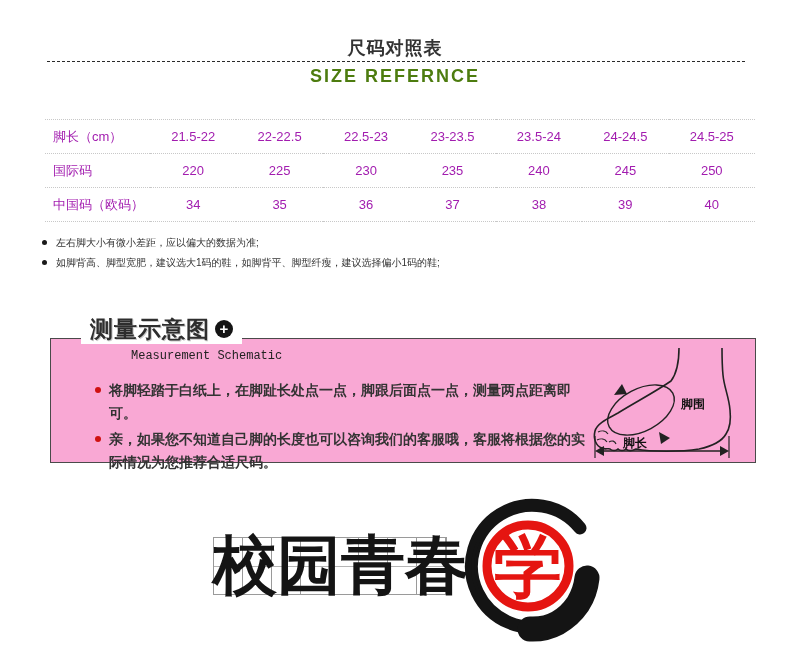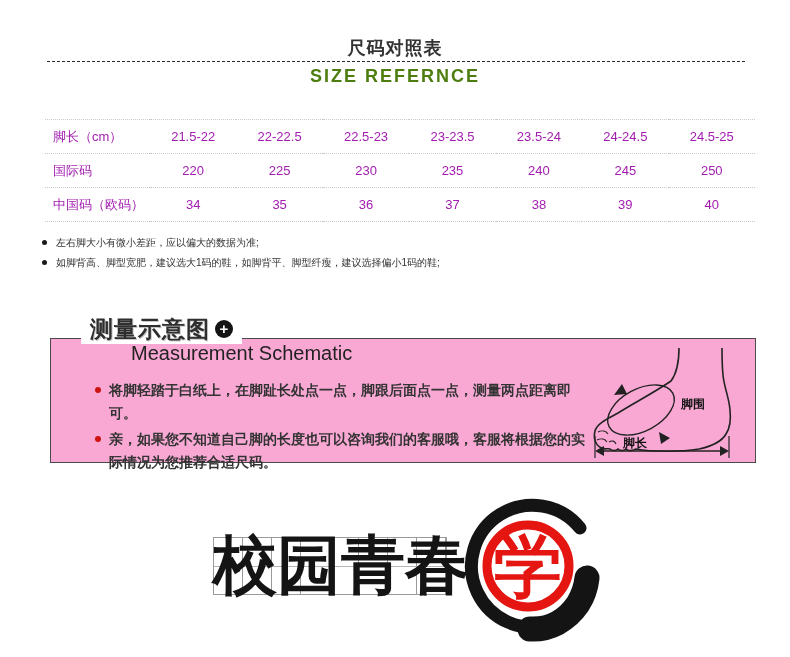--- a/index.html
+++ b/index.html
@@ -63,22 +63,22 @@
   .measure-legend .legend-cn {
     font-size: 23px; font-weight: bold; color: #2e2e2e; letter-spacing: 1px;
     text-shadow: 1px 1px 0 #c9c9c9;
   }
   .plus-icon {
     width: 18px; height: 18px; border-radius: 50%; background: #141414;
     color: #fff; font-size: 15px; font-weight: bold; line-height: 17px;
     text-align: center; display: inline-block;
   }
   .measure-sub {
-    position: absolute; left: 80px; top: 3px;
-    font-family: Liberation Sans, sans-serif; font-size: 20px; color: #222;
+    position: absolute; left: 80px; top: 10px;
+    font-family: Liberation Mono, monospace; font-size: 12px; color: #222;
   }
   .tips { position: absolute; left: 44px; top: 40px; width: 498px; }
   .tip-item {
     list-style: none; position: relative; padding-left: 14px;
     font-size: 14px; font-weight: bold; color: #333; line-height: 23px;
     margin-bottom: 3px;
   }
   .tip-item .dot {
     position: absolute; left: 0; top: 8px;
     width: 6px; height: 6px; border-radius: 50%; background: #cf1110;

